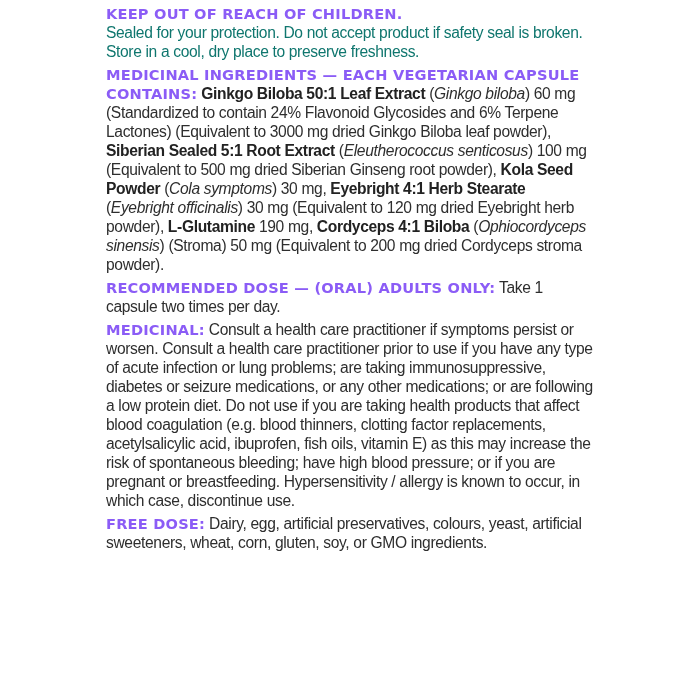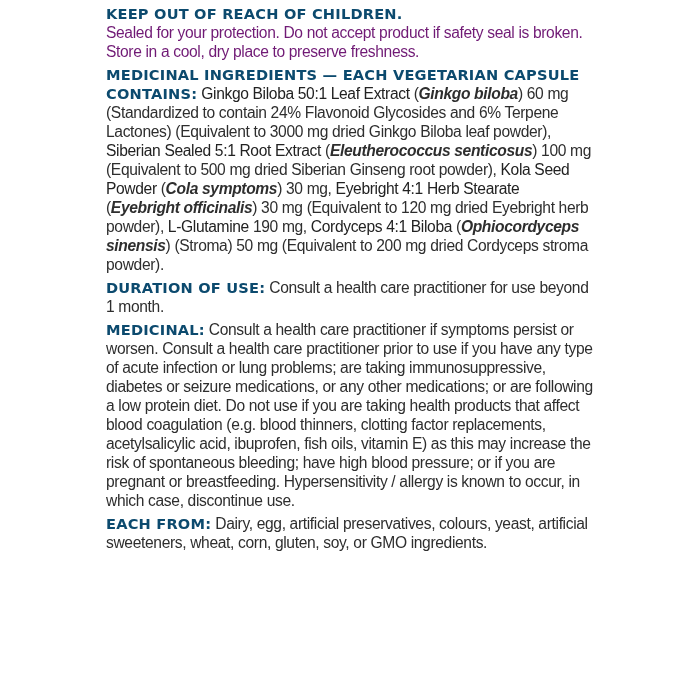--- a/index.html
+++ b/index.html
@@ -9,24 +9,24 @@
     left: 106px;
     top: 4px;
     width: 490px;
     font-family: "Liberation Sans", sans-serif;
     font-size: 15.6px;
     line-height: 19px;
     color: #2e2e2e;
     letter-spacing: -0.35px;
   }
   .section { margin: 0 0 4px 0; }
-  .h { font-weight: bold; color: #0c4a6e; letter-spacing: 0.2px; font-family: "DejaVu Sans", sans-serif; font-size: 14.6px; }
-  .seal { color: #701a75; }
-  .b { font-weight: normal; color: #222; font-family: "Liberation Sans", sans-serif; text-align: center; }
-  .i { font-style: italic; font-weight: bold; }
+  .h { font-weight: bold; color: #8b5cf6; letter-spacing: 0.2px; font-family: "DejaVu Sans", sans-serif; font-size: 14.6px; }
+  .seal { color: #0f766e; }
+  .b { font-weight: bold; color: #222; font-family: "Liberation Sans", sans-serif; text-align: center; }
+  .i { font-style: italic; }
 </style>
 </head>
 <body>
 
 <div class="label">
 
   <div class="section">
     <div class="h">KEEP OUT OF REACH OF CHILDREN.</div>
     <div class="seal">Sealed for your protection. Do not accept product if safety seal is broken. Store in a cool, dry place to preserve freshness.</div>
   </div>
@@ -59,29 +59,29 @@
       <span>190 mg,</span>
     </span>
     <span>
       <span class="b">Cordyceps 4:1 Biloba</span>
       (<span class="i">Ophiocordyceps sinensis</span>)
       <span>(Stroma) 50 mg (Equivalent to 200 mg dried Cordyceps stroma powder).</span>
     </span>
   </div>
 
 
+  <div class="section">
+    <span class="h">RECOMMENDED DOSE — (ORAL) ADULTS ONLY:</span>
+    <span>Take 1 capsule two times per day.</span>
+  </div>
 
-  <div class="section">
-    <span class="h">DURATION OF USE:</span>
-    <span>Consult a health care practitioner for use beyond 1 month.</span>
-  </div>
 
   <div class="section">
     <span class="h">MEDICINAL:</span>
     <span>Consult a health care practitioner if symptoms persist or worsen. Consult a health care practitioner prior to use if you have any type of acute infection or lung problems; are taking immunosuppressive, diabetes or seizure medications, or any other medications; or are following a low protein diet. Do not use if you are taking health products that affect blood coagulation (e.g. blood thinners, clotting factor replacements, acetylsalicylic acid, ibuprofen, fish oils, vitamin E) as this may increase the risk of spontaneous bleeding; have high blood pressure; or if you are pregnant or breastfeeding. Hypersensitivity / allergy is known to occur, in which case, discontinue use.</span>
   </div>
 
   <div class="section">
-    <span class="h">EACH FROM:</span>
+    <span class="h">FREE DOSE:</span>
     <span>Dairy, egg, artificial preservatives, colours, yeast, artificial sweeteners, wheat, corn, gluten, soy, or GMO ingredients.</span>
   </div>
 
 </div>
 
 </body></html>

